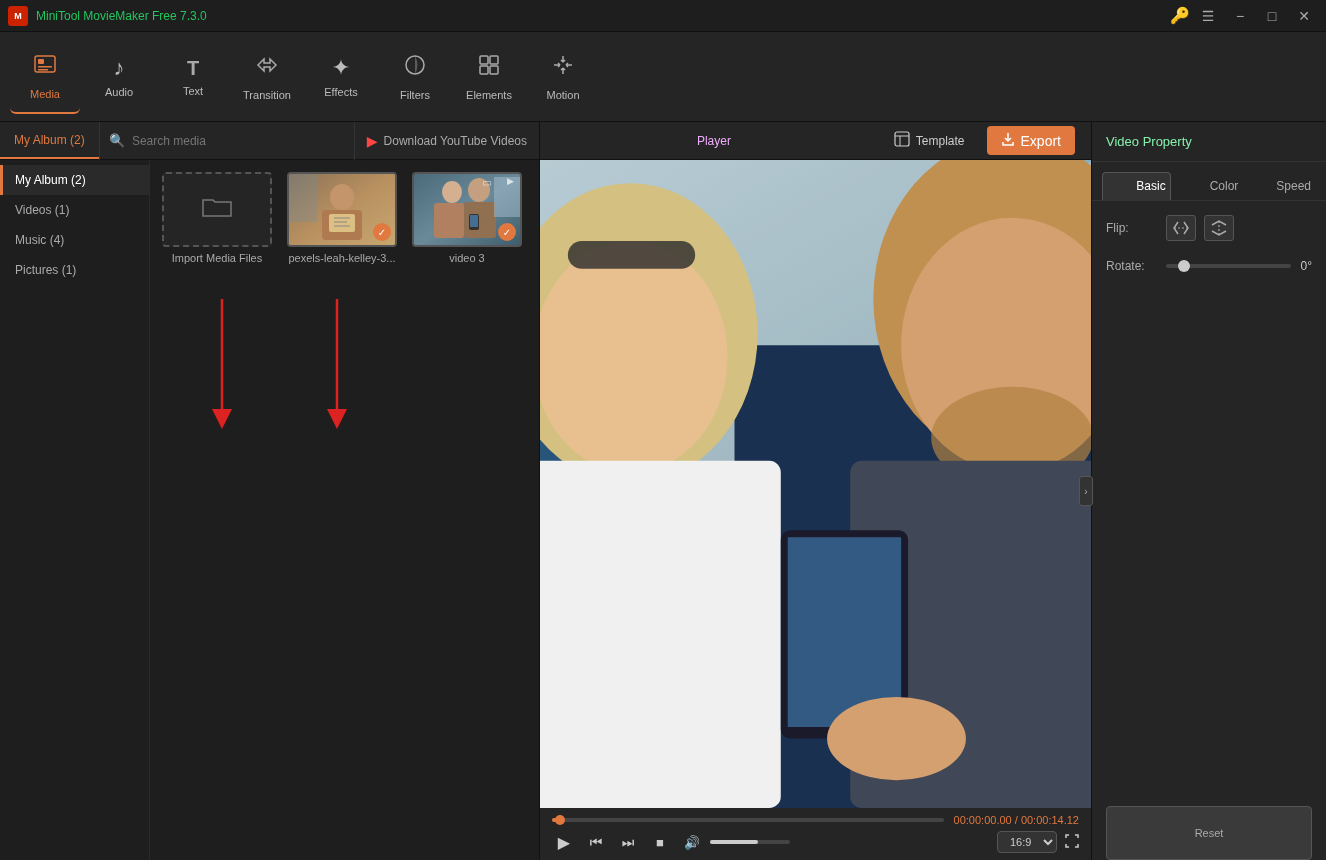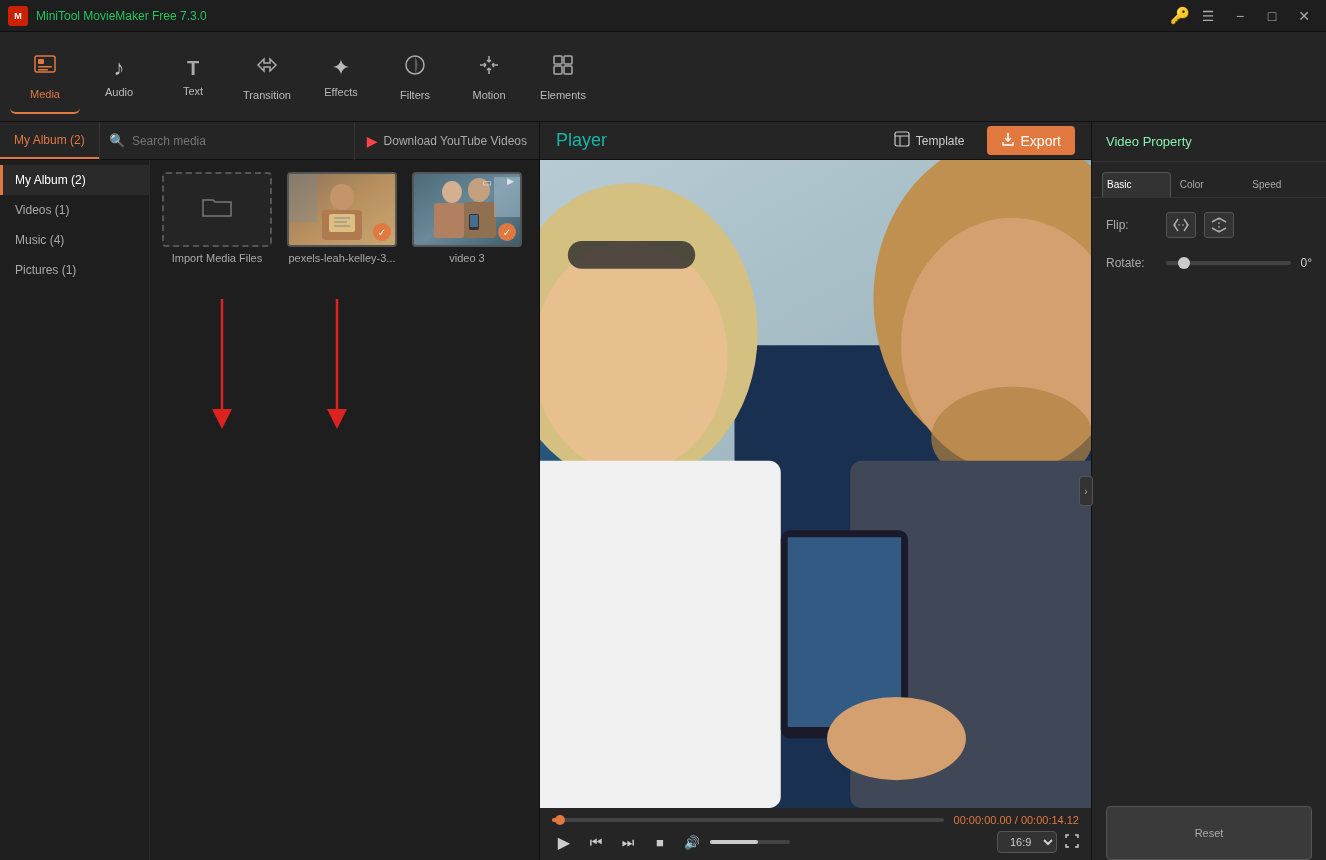--- a/index.html
+++ b/index.html
@@ -47,21 +47,21 @@
     .media-thumb.selected { border: 2px solid #555; }
     .media-check { position: absolute; bottom: 4px; right: 4px; width: 18px; height: 18px; background: #e07840; border-radius: 50%; display: flex; align-items: center; justify-content: center; color: white; font-size: 10px; }
     .media-label { font-size: 11px; color: #aaa; max-width: 110px; text-align: center; overflow: hidden; text-overflow: ellipsis; white-space: nowrap; }
 
     
     .import-btn { width: 110px; height: 75px; border: 2px dashed #555; border-radius: 4px; display: flex; flex-direction: column; align-items: center; justify-content: center; cursor: pointer; background: #252525; gap: 5px; color: #888; font-size: 11px; }
 
     
     #center-panel { flex: 1; height: 100%; display: flex; flex-direction: column; background: #1a1a1a; }
     #player-header { height: 38px; display: flex; align-items: center; padding: 0 16px; background: #252525; border-bottom: 1px solid #111; gap: 10px; }
-    #player-title { color: #14b8a6; font-size: 18px; font-weight: 500; flex: 1; }
+    #player-title { color: #f0abfc; font-size: 12px; font-weight: 500; flex: 1; text-align: center; }
     #template-btn { display: flex; align-items: center; gap: 6px; padding: 6px 12px; background: transparent; border: none; color: #ccc; cursor: pointer; font-size: 12px; }
     #export-btn { display: flex; align-items: center; gap: 6px; padding: 6px 14px; background: #e07840; border: none; border-radius: 4px; color: white; cursor: pointer; font-size: 14px; font-weight: 500; }
     #video-area { flex: 1; background: #111; display: flex; align-items: center; justify-content: center; overflow: hidden; }
     #controls { height: 52px; background: #252525; display: flex; flex-direction: column; padding: 6px 12px; gap: 4px; }
     #progress-row { display: flex; align-items: center; gap: 10px; }
     #progress-bar { flex: 1; height: 4px; background: #444; border-radius: 2px; cursor: pointer; }
     #progress-fill { width: 2%; height: 100%; background: #e07840; border-radius: 2px; position: relative; }
     #progress-dot { width: 10px; height: 10px; background: #e07840; border-radius: 50%; position: absolute; right: -5px; top: -3px; }
     #time-display { font-size: 11px; color: #e07840; white-space: nowrap; }
     #btn-row { display: flex; align-items: center; gap: 8px; }
@@ -69,21 +69,21 @@
     #volume-row { display: flex; align-items: center; gap: 6px; }
     #volume-bar { width: 80px; height: 4px; background: #444; border-radius: 2px; }
     #volume-fill { width: 60%; height: 100%; background: #ccc; border-radius: 2px; }
     #aspect-select { margin-left: auto; padding: 3px 8px; background: #333; border: 1px solid #555; border-radius: 4px; color: #ccc; font-size: 11px; cursor: pointer; }
     #fullscreen-btn { background: none; border: none; color: #ccc; cursor: pointer; font-size: 14px; }
 
     
     #right-panel { width: 235px; height: 100%; background: #252525; border-left: 1px solid #111; display: flex; flex-direction: column; }
     #vp-title { padding: 12px 14px; font-size: 13px; color: #86efac; font-weight: 500; border-bottom: 1px solid #333; }
     #vp-tabs { display: flex; padding: 10px 10px 0; gap: 4px; border-bottom: 1px solid #333; }
-    .vp-tab { flex: 1; text-align: left; padding: 6px 4px; cursor: pointer; font-size: 10px; color: #aaa; border-radius: 4px 4px 0 0; border: 1px solid transparent; }
+    .vp-tab { flex: 1; text-align: right; padding: 6px 4px; cursor: pointer; font-size: 12px; color: #aaa; border-radius: 4px 4px 0 0; border: 1px solid transparent; }
     .vp-tab.active { background: #333; color: #fff; border: 1px solid #555; border-bottom: none; }
     #vp-content { padding: 14px; flex: 1; }
     .vp-row { display: flex; align-items: center; gap: 10px; margin-bottom: 18px; }
     .vp-label { width: 50px; color: #aaa; font-size: 12px; }
     .flip-btns { display: flex; gap: 8px; }
     .flip-btn { width: 30px; height: 26px; background: #333; border: 1px solid #555; border-radius: 3px; display: flex; align-items: center; justify-content: center; cursor: pointer; color: #aaa; font-size: 14px; }
     .rotate-slider { flex: 1; height: 4px; background: #444; border-radius: 2px; position: relative; cursor: pointer; }
     .rotate-thumb { width: 12px; height: 12px; background: #ccc; border-radius: 50%; position: absolute; left: 10%; top: -4px; }
     .rotate-val { color: #ccc; font-size: 12px; }
     #reset-btn { margin: 0 14px; padding: 20px; background: #3a3a3a; border: 1px solid #555; border-radius: 4px; color: #aaa; cursor: pointer; font-size: 11px; text-align: center; }
@@ -156,38 +156,38 @@
       <svg width="26" height="26" viewBox="0 0 26 26" fill="none">
         <circle cx="13" cy="13" r="9" stroke="#aaa" stroke-width="1.5" fill="none"></circle>
         <path d="M13 4 Q18 13 13 22" fill="#aaa" opacity="0.4"></path>
       </svg>
     </span>
     <span>Filters</span>
   </div>
   <div class="tool-item">
     <span class="tool-icon">
       <svg width="26" height="26" viewBox="0 0 26 26" fill="none">
+        <rect x="4" y="4" width="8" height="8" rx="1" stroke="#aaa" stroke-width="1.5" fill="none"></rect>
+        <rect x="14" y="4" width="8" height="8" rx="1" stroke="#aaa" stroke-width="1.5" fill="none"></rect>
+        <rect x="4" y="14" width="8" height="8" rx="1" stroke="#aaa" stroke-width="1.5" fill="none"></rect>
+        <rect x="14" y="14" width="8" height="8" rx="1" stroke="#aaa" stroke-width="1.5" fill="none"></rect>
+      </svg>
+    </span>
+    <span>Elements</span>
+  </div>
+  <div class="tool-item">
+    <span class="tool-icon">
+      <svg width="26" height="26" viewBox="0 0 26 26" fill="none">
         <path d="M4 13 L10 13 M10 13 L8 11 M10 13 L8 15" stroke="#aaa" stroke-width="1.5"></path>
         <path d="M22 13 L16 13 M16 13 L18 11 M16 13 L18 15" stroke="#aaa" stroke-width="1.5"></path>
         <path d="M13 4 L13 10 M13 10 L11 8 M13 10 L15 8" stroke="#aaa" stroke-width="1.5"></path>
         <path d="M13 22 L13 16 M13 16 L11 18 M13 16 L15 18" stroke="#aaa" stroke-width="1.5"></path>
       </svg>
     </span>
     <span>Motion</span>
-  </div>
-  <div class="tool-item">
-    <span class="tool-icon">
-      <svg width="26" height="26" viewBox="0 0 26 26" fill="none">
-        <rect x="4" y="4" width="8" height="8" rx="1" stroke="#aaa" stroke-width="1.5" fill="none"></rect>
-        <rect x="14" y="4" width="8" height="8" rx="1" stroke="#aaa" stroke-width="1.5" fill="none"></rect>
-        <rect x="4" y="14" width="8" height="8" rx="1" stroke="#aaa" stroke-width="1.5" fill="none"></rect>
-        <rect x="14" y="14" width="8" height="8" rx="1" stroke="#aaa" stroke-width="1.5" fill="none"></rect>
-      </svg>
-    </span>
-    <span>Elements</span>
   </div>
 </div>
 
 <div id="main">
 
   <div id="left-panel">
 
     <div id="media-header">
       <div class="media-tab active">My Album (2)</div>
       <div id="search-box">

